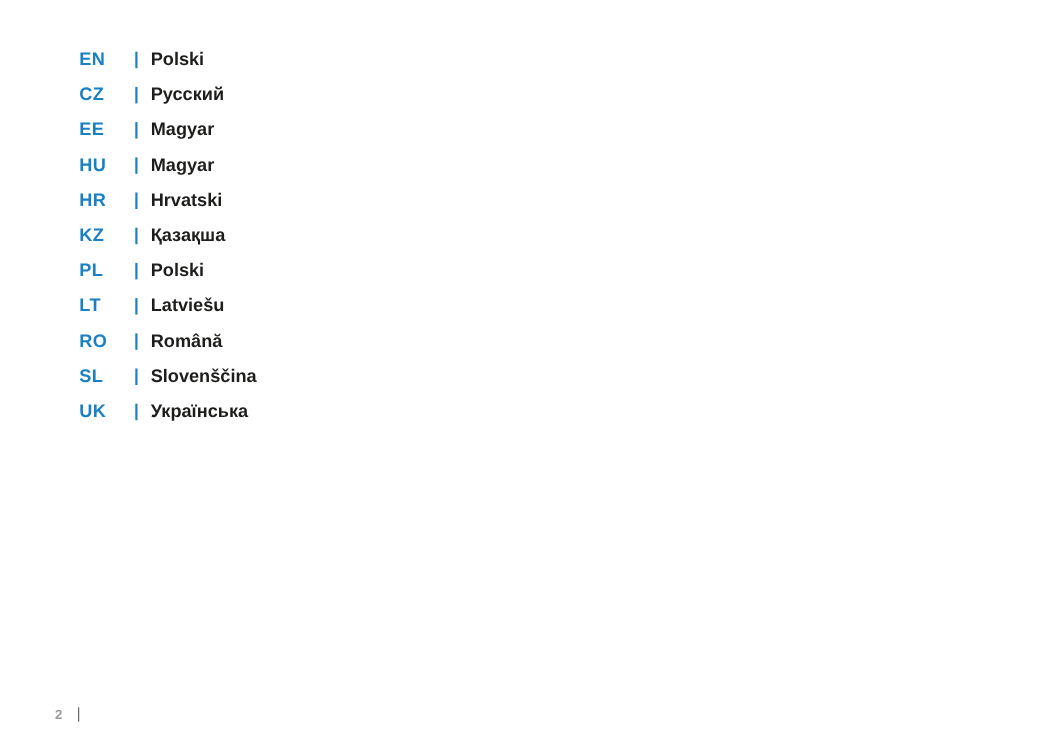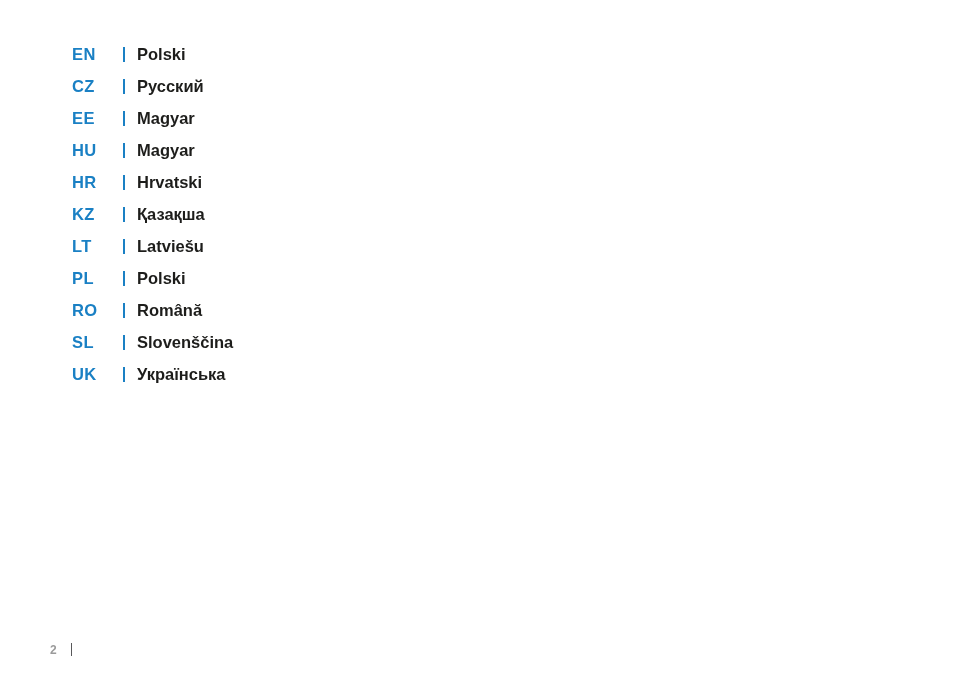--- a/index.html
+++ b/index.html
@@ -104,28 +104,28 @@
         <span class="lang-code">HR</span>
         <span class="row-sep"></span>
         <span class="lang-name">Hrvatski</span>
       </div>
       <div class="lang-row">
         <span class="lang-code">KZ</span>
         <span class="row-sep"></span>
         <span class="lang-name">Қазақша</span>
       </div>
       <div class="lang-row">
+        <span class="lang-code">PL</span>
+        <span class="row-sep"></span>
+        <span class="lang-name">Polski</span>
+      </div>
+      <div class="lang-row">
         <span class="lang-code">LT</span>
         <span class="row-sep"></span>
         <span class="lang-name">Latviešu</span>
-      </div>
-      <div class="lang-row">
-        <span class="lang-code">PL</span>
-        <span class="row-sep"></span>
-        <span class="lang-name">Polski</span>
       </div>
       <div class="lang-row">
         <span class="lang-code">RO</span>
         <span class="row-sep"></span>
         <span class="lang-name">Română</span>
       </div>
       <div class="lang-row">
         <span class="lang-code">SL</span>
         <span class="row-sep"></span>
         <span class="lang-name">Slovenščina</span>

